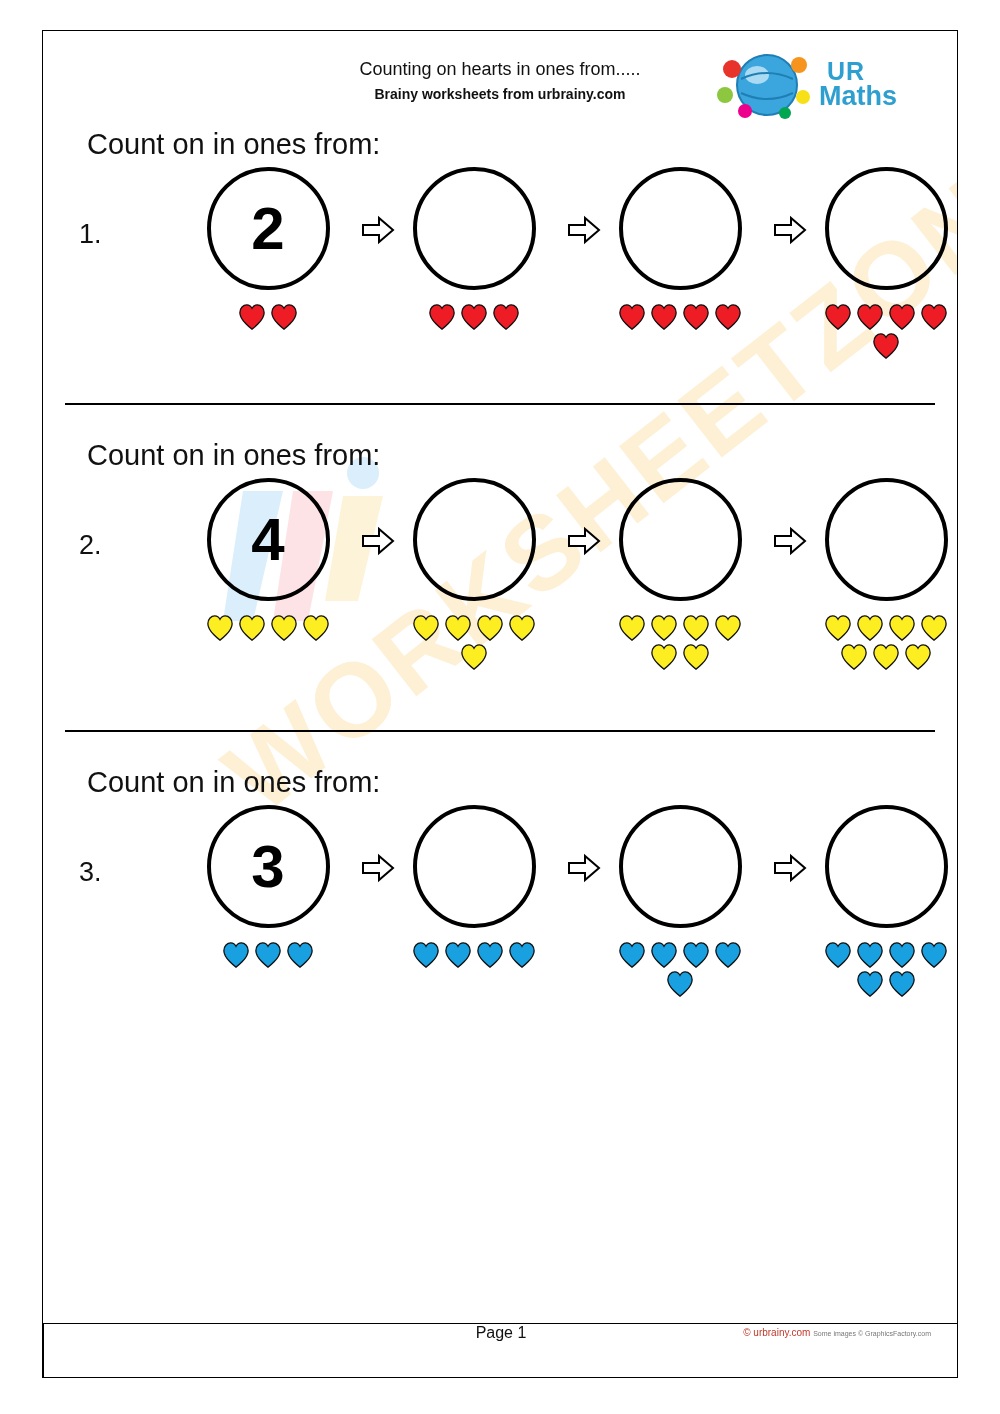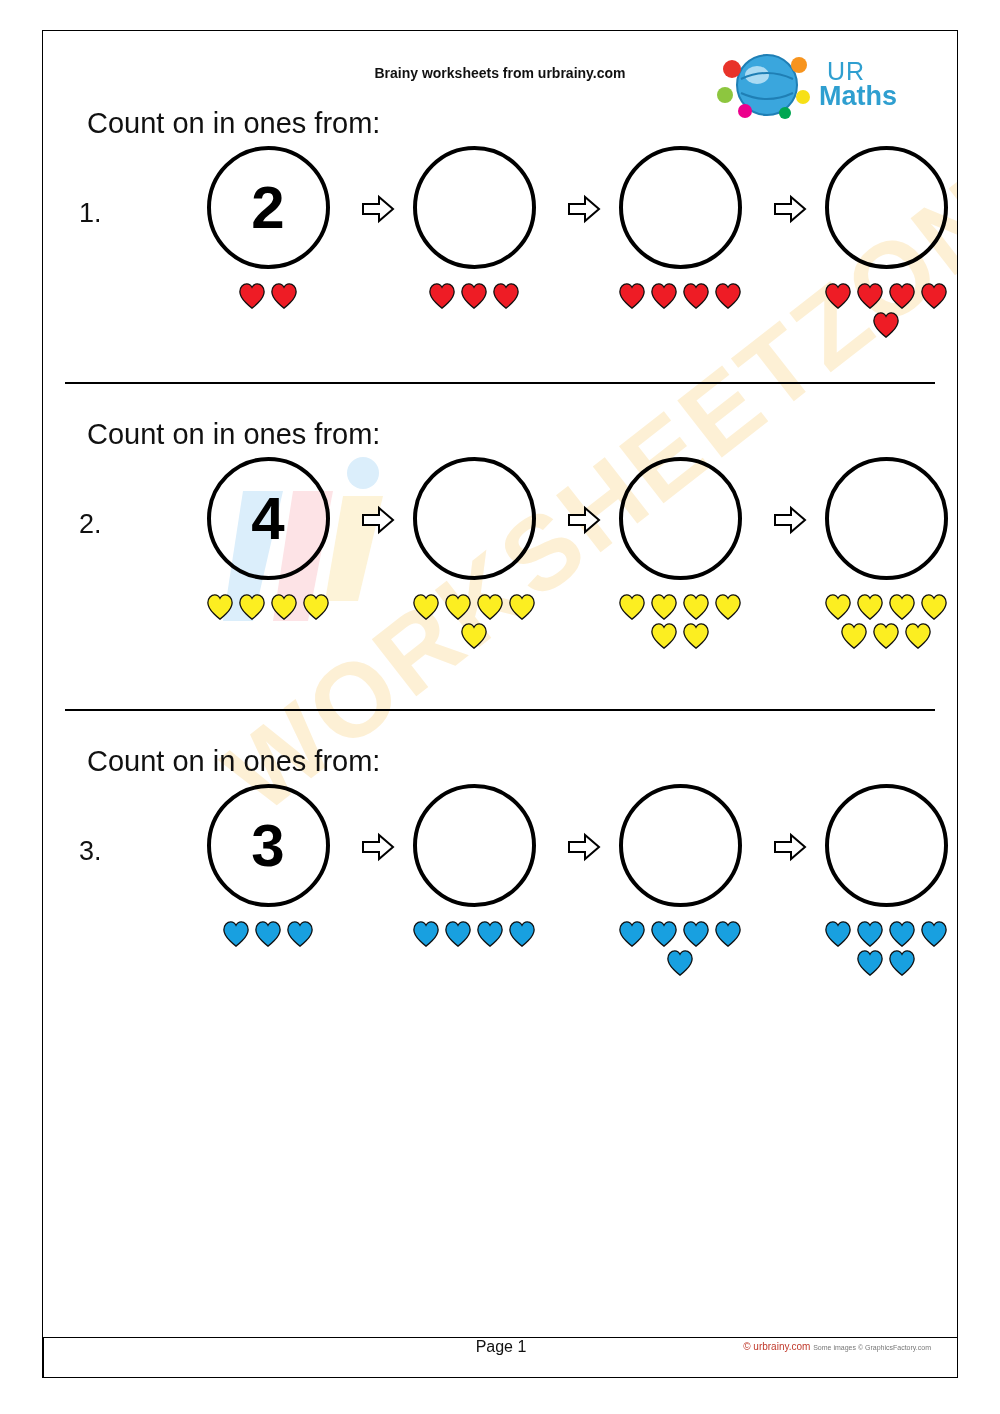--- a/index.html
+++ b/index.html
@@ -81,21 +81,21 @@
     top: 18px;
     width: 210px;
     height: 72px;
     z-index: 3;
   }
   .logo .logo-word1 {
     position: absolute;
     left: 118px;
     top: 8px;
     font-size: 25px;
-    font-weight: normal;
+    font-weight: bold;
     color: #2f9fd0;
     letter-spacing: 1px;
   }
   .logo .logo-word2 {
     position: absolute;
     left: 110px;
     top: 32px;
     font-size: 27px;
     font-weight: bold;
     color: #2f9fd0;
@@ -172,21 +172,21 @@
     height: 2px;
     background: #000;
     margin: 6px 22px 0 22px;
   }
 
   
   .footer {
     position: absolute;
     left: 0;
     right: 0;
-    bottom: 16px;
+    bottom: 30px;
     z-index: 2;
     height: 26px;
   }
   .footer .name {
     position: absolute;
     left: 28px;
     top: 2px;
     font-size: 16px;
     color: #111;
   }
@@ -218,20 +218,21 @@
     <svg class="wm-logo" viewBox="0 0 220 200">
       <path d="M30 40 L70 40 L40 170 L10 170 Z" fill="#dbeefb"></path>
       <path d="M80 40 L120 40 L95 170 L60 170 Z" fill="#fde3e6"></path>
       <path d="M130 45 L170 45 L145 150 L112 150 Z" fill="#fdf3d8"></path>
       <circle cx="150" cy="22" r="16" fill="#dbeefb"></circle>
     </svg>
     <div class="wm-text">WORKSHEETZONE</div>
   </div>
 
   <div class="header">
+    <div class="title">Counting on hearts in ones from.....</div>
     <div class="subtitle">Brainy worksheets from urbrainy.com</div>
   </div>
 
   <div class="logo">
     <svg width="115" height="72" viewBox="0 0 115 72">
       <circle cx="58" cy="36" r="30" fill="#3aa6dd"></circle>
       <circle cx="58" cy="36" r="30" fill="none" stroke="#1f7fb5" stroke-width="2"></circle>
       <ellipse cx="48" cy="26" rx="12" ry="9" fill="#bfe4f7" opacity="0.85"></ellipse>
       <path d="M32 30 q26 -12 52 0" fill="none" stroke="#1f7fb5" stroke-width="2"></path>
       <path d="M32 44 q26 12 52 0" fill="none" stroke="#1f7fb5" stroke-width="2"></path>

